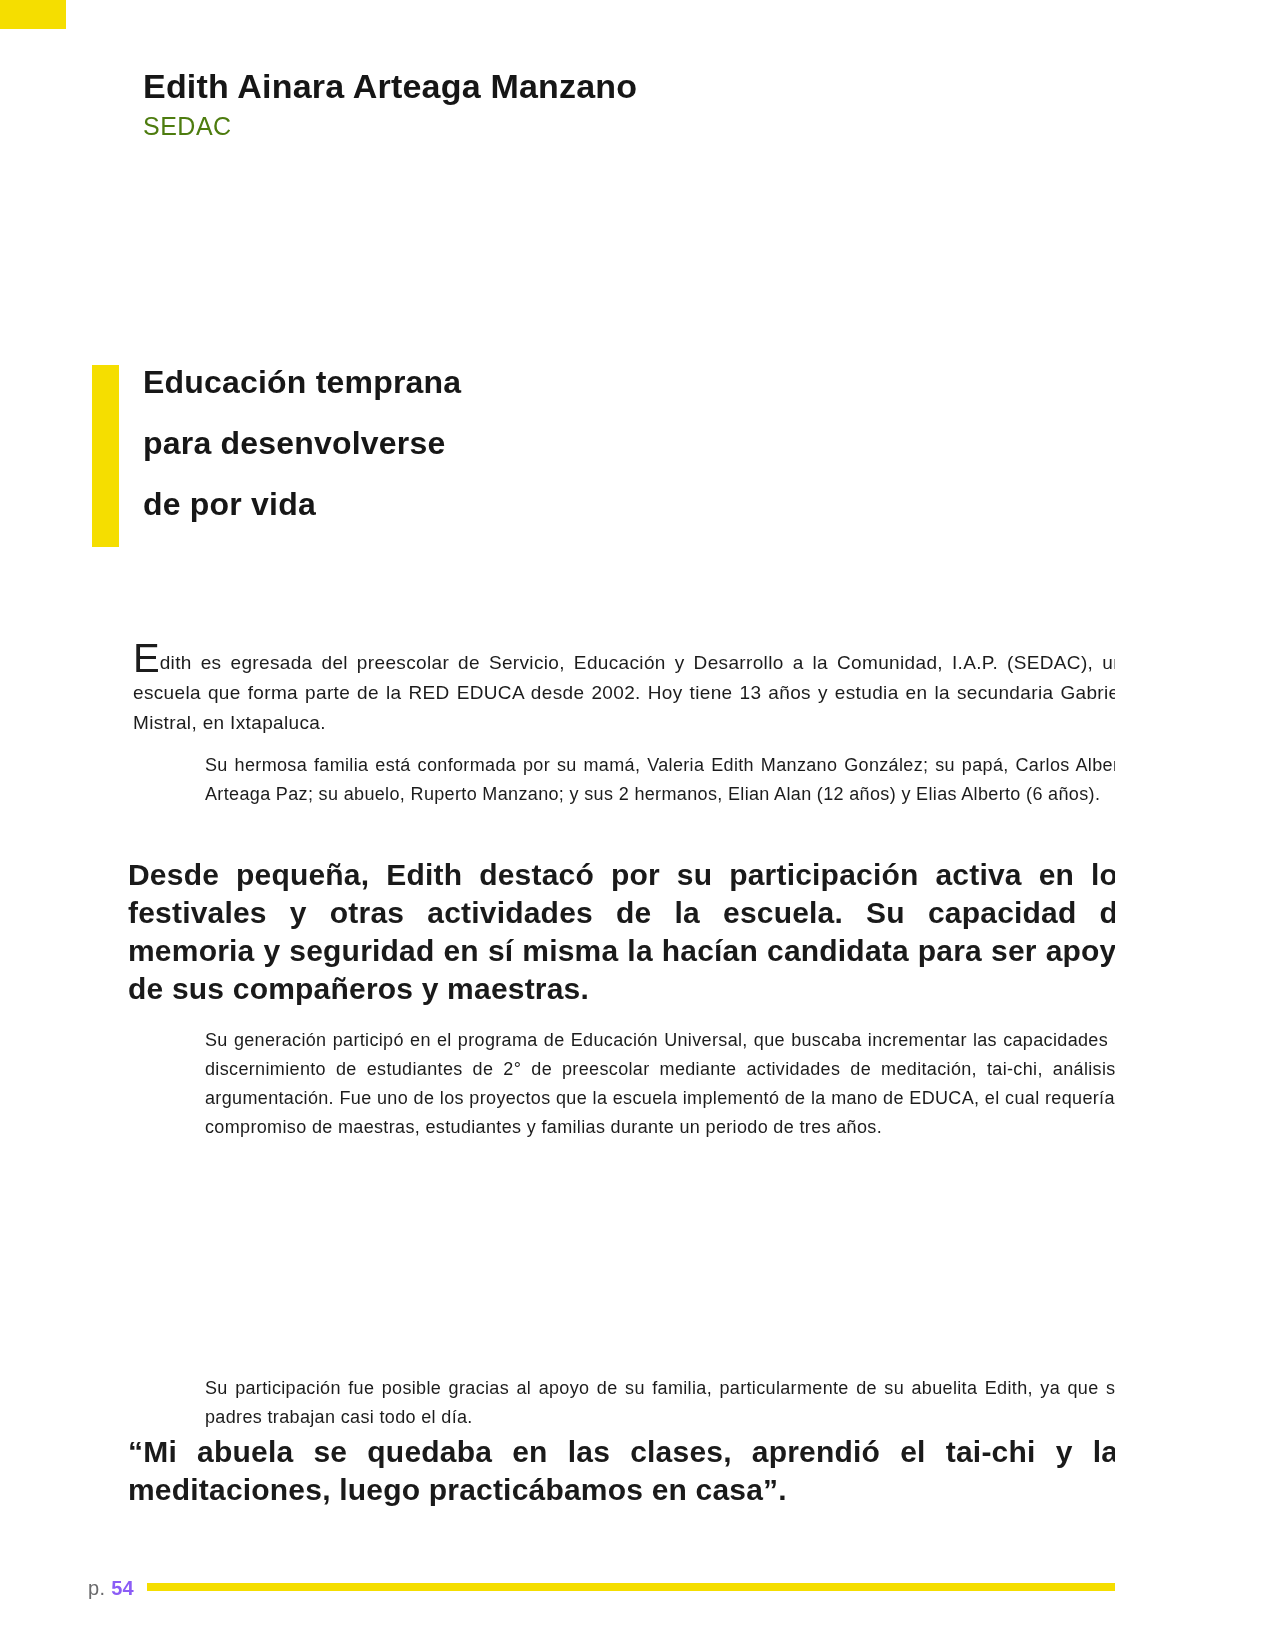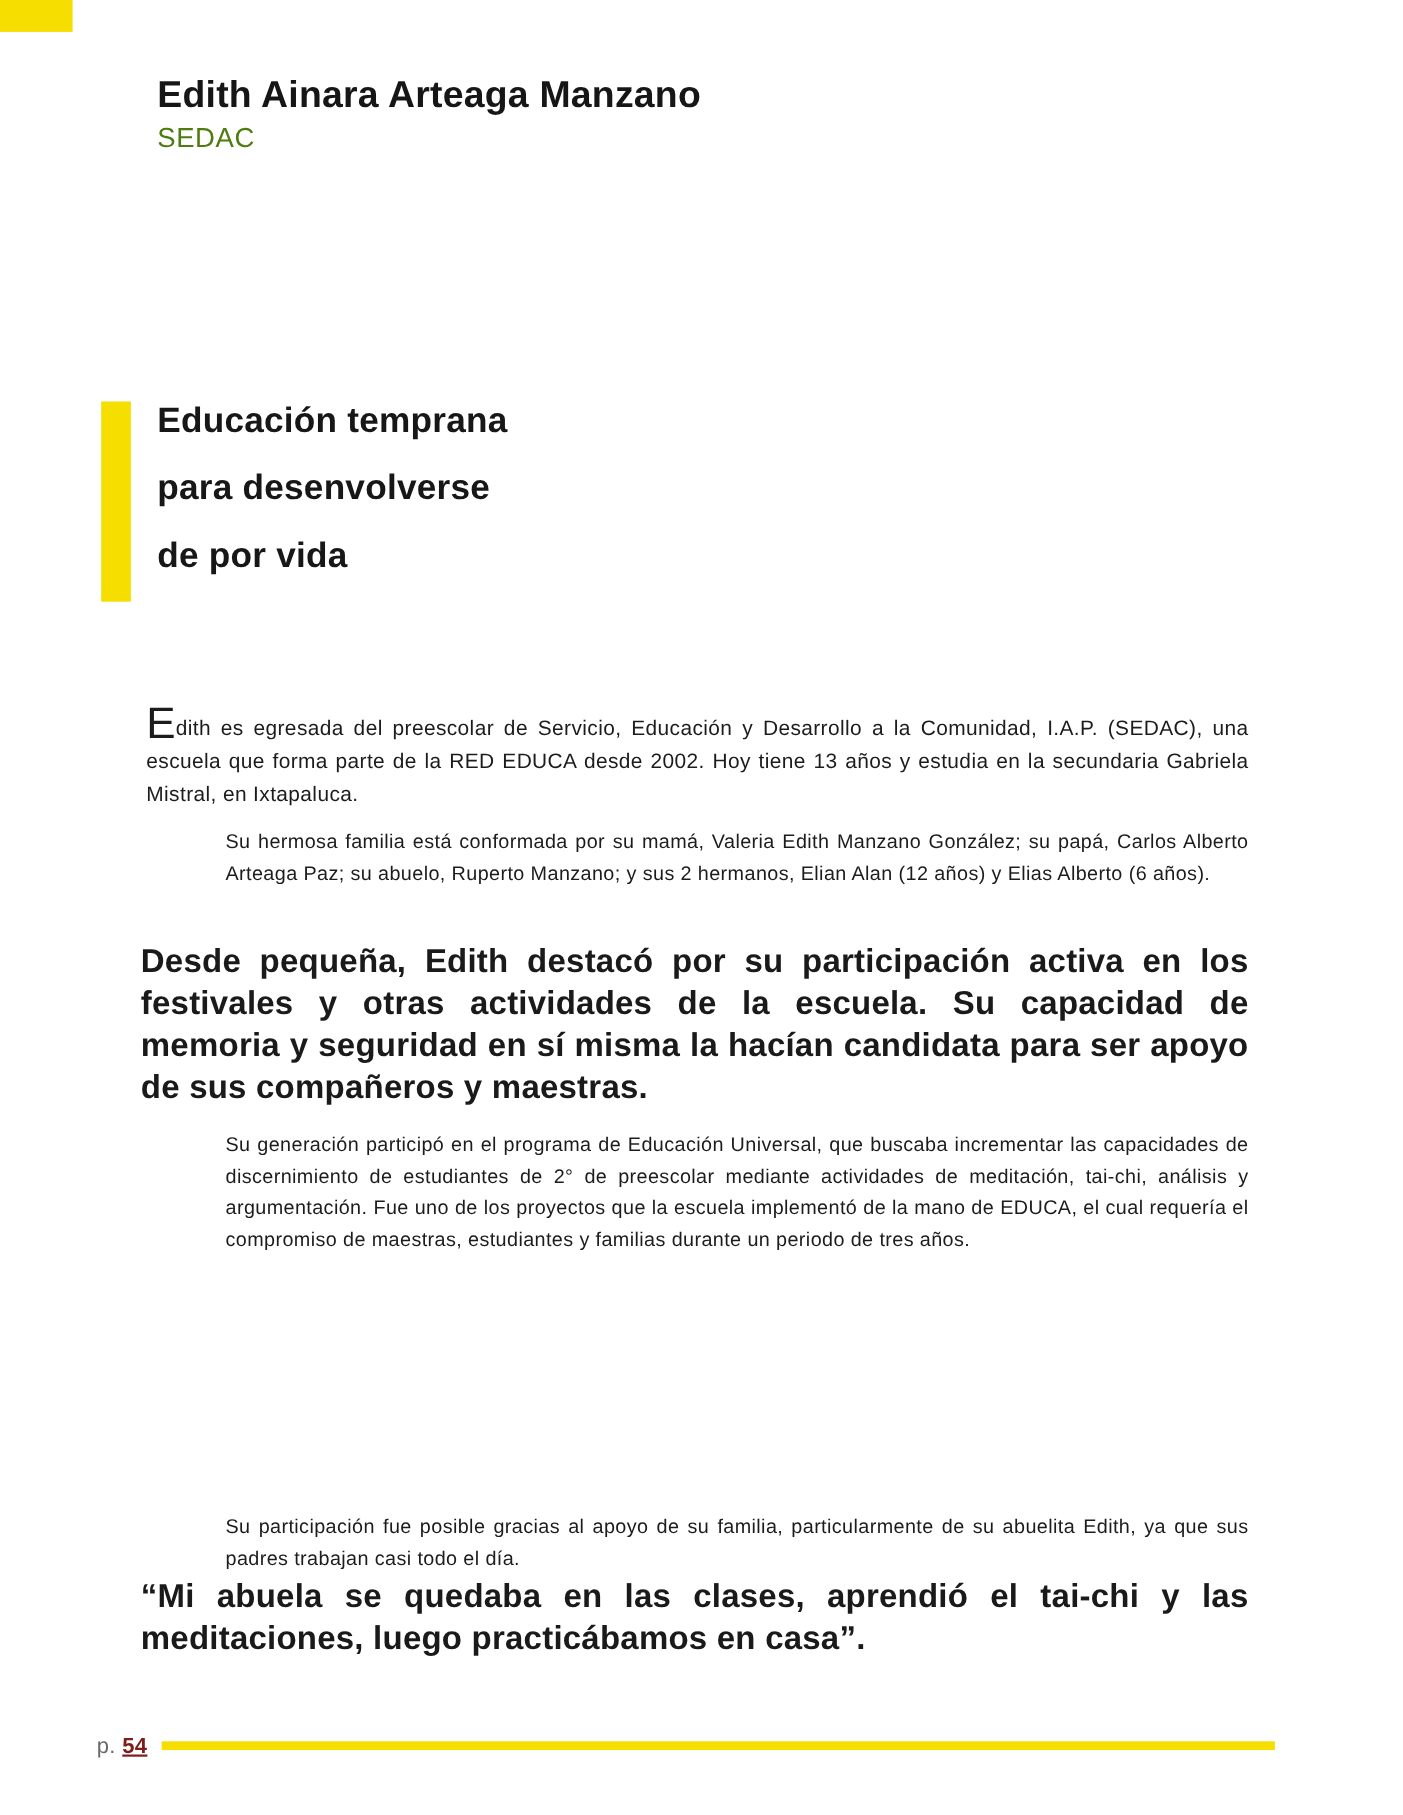--- a/index.html
+++ b/index.html
@@ -4,21 +4,20 @@
 <style>
   html, body { margin: 0; padding: 0; background: #ffffff; }
   .page {
     position: relative;
     width: 1115px;
     height: 1650px;
     background: #ffffff;
     font-family: "Liberation Sans", "DejaVu Sans", sans-serif;
     color: #1b1b1b;
     overflow: hidden;
-    padding-left: 44px;
   }
   .accent { background: var(--accent, #F5DE00); }
 
   .corner-block {
     position: absolute; left: 0; top: 0;
     width: 66px; height: 29px;
   }
 
   .author {
     position: absolute; left: 143px; top: 64px;
@@ -75,21 +74,21 @@
   .side-bar-right {
     position: absolute; left: 1165px; top: 1319px;
     width: 29px; height: 183px;
   }
 
   .footer-pagenum {
     position: absolute; left: 88px; top: 1576px;
     font-size: 20px; line-height: 24px; color: #6a6a6c;
     letter-spacing: 0.3px; white-space: nowrap;
   }
-  .footer-pagenum b { color: #7f1d1d; font-weight: 700; text-decoration: underline; }
+  .footer-pagenum b { color: #8b5cf6; font-weight: 700; }
   .footer-rule {
     position: absolute; left: 147px; top: 1583px;
     width: 1128px; height: 8px;
   }
 </style>
 </head>
 <body>
 
 <div class="page">
 

